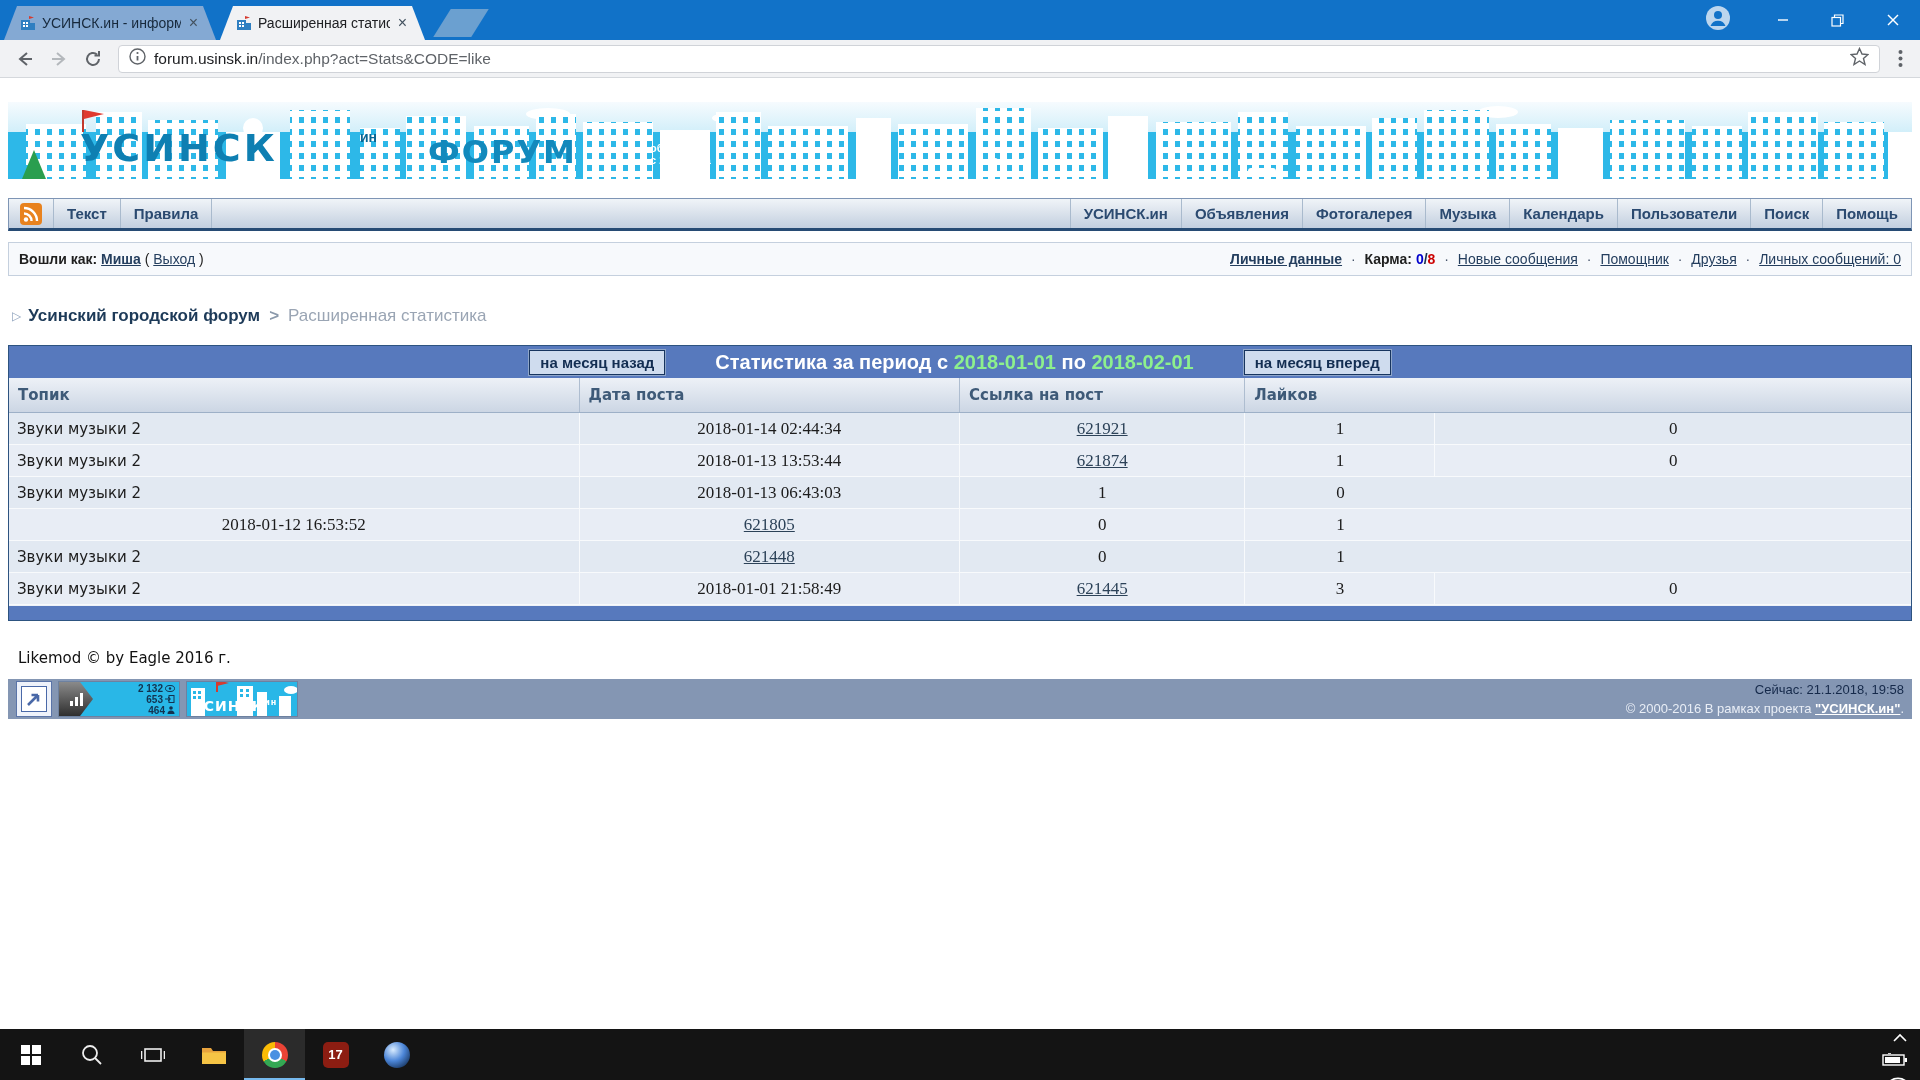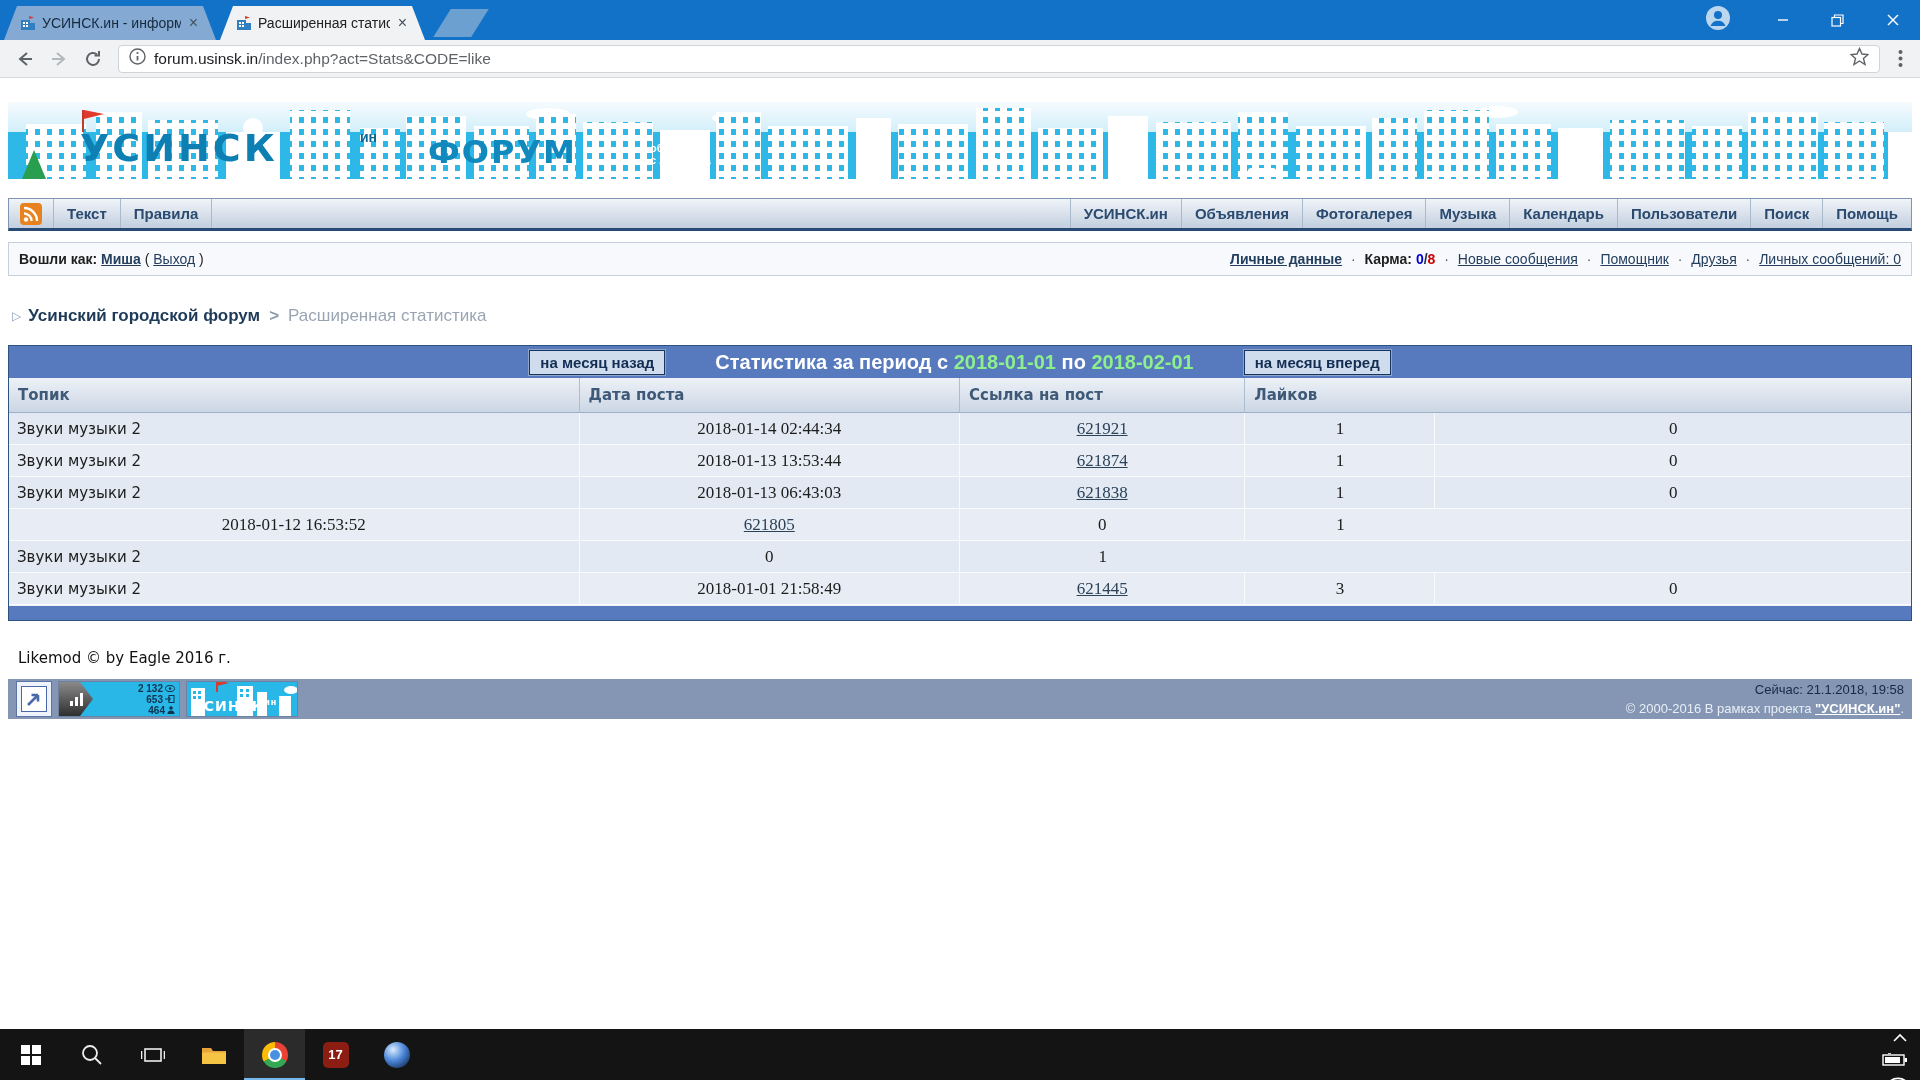--- a/index.html
+++ b/index.html
@@ -398,38 +398,38 @@
             <div class="td center">
               <a>621874</a>
             </div>
             <div class="td center">1</div>
             <div class="td center">0</div>
           </div>
 
           <div class="trow even">
             <div class="td topic">Звуки музыки 2</div>
             <div class="td center">2018-01-13 06:43:03</div>
-            <div class="td center">
-              <a>621838</a>
-            </div>
             <div class="td center">1</div>
             <div class="td center">0</div>
           </div>
 
           <div class="trow odd">
             <div class="td center">2018-01-12 16:53:52</div>
             <div class="td center">
               <a>621805</a>
             </div>
             <div class="td center">0</div>
             <div class="td center">1</div>
           </div>
 
           <div class="trow even">
             <div class="td topic">Звуки музыки 2</div>
+            <div class="td center">
+              <a>621448</a>
+            </div>
             <div class="td center">0</div>
             <div class="td center">1</div>
           </div>
 
           <div class="trow odd">
             <div class="td topic">Звуки музыки 2</div>
             <div class="td center">2018-01-01 21:58:49</div>
             <div class="td center">
               <a>621445</a>
             </div>

